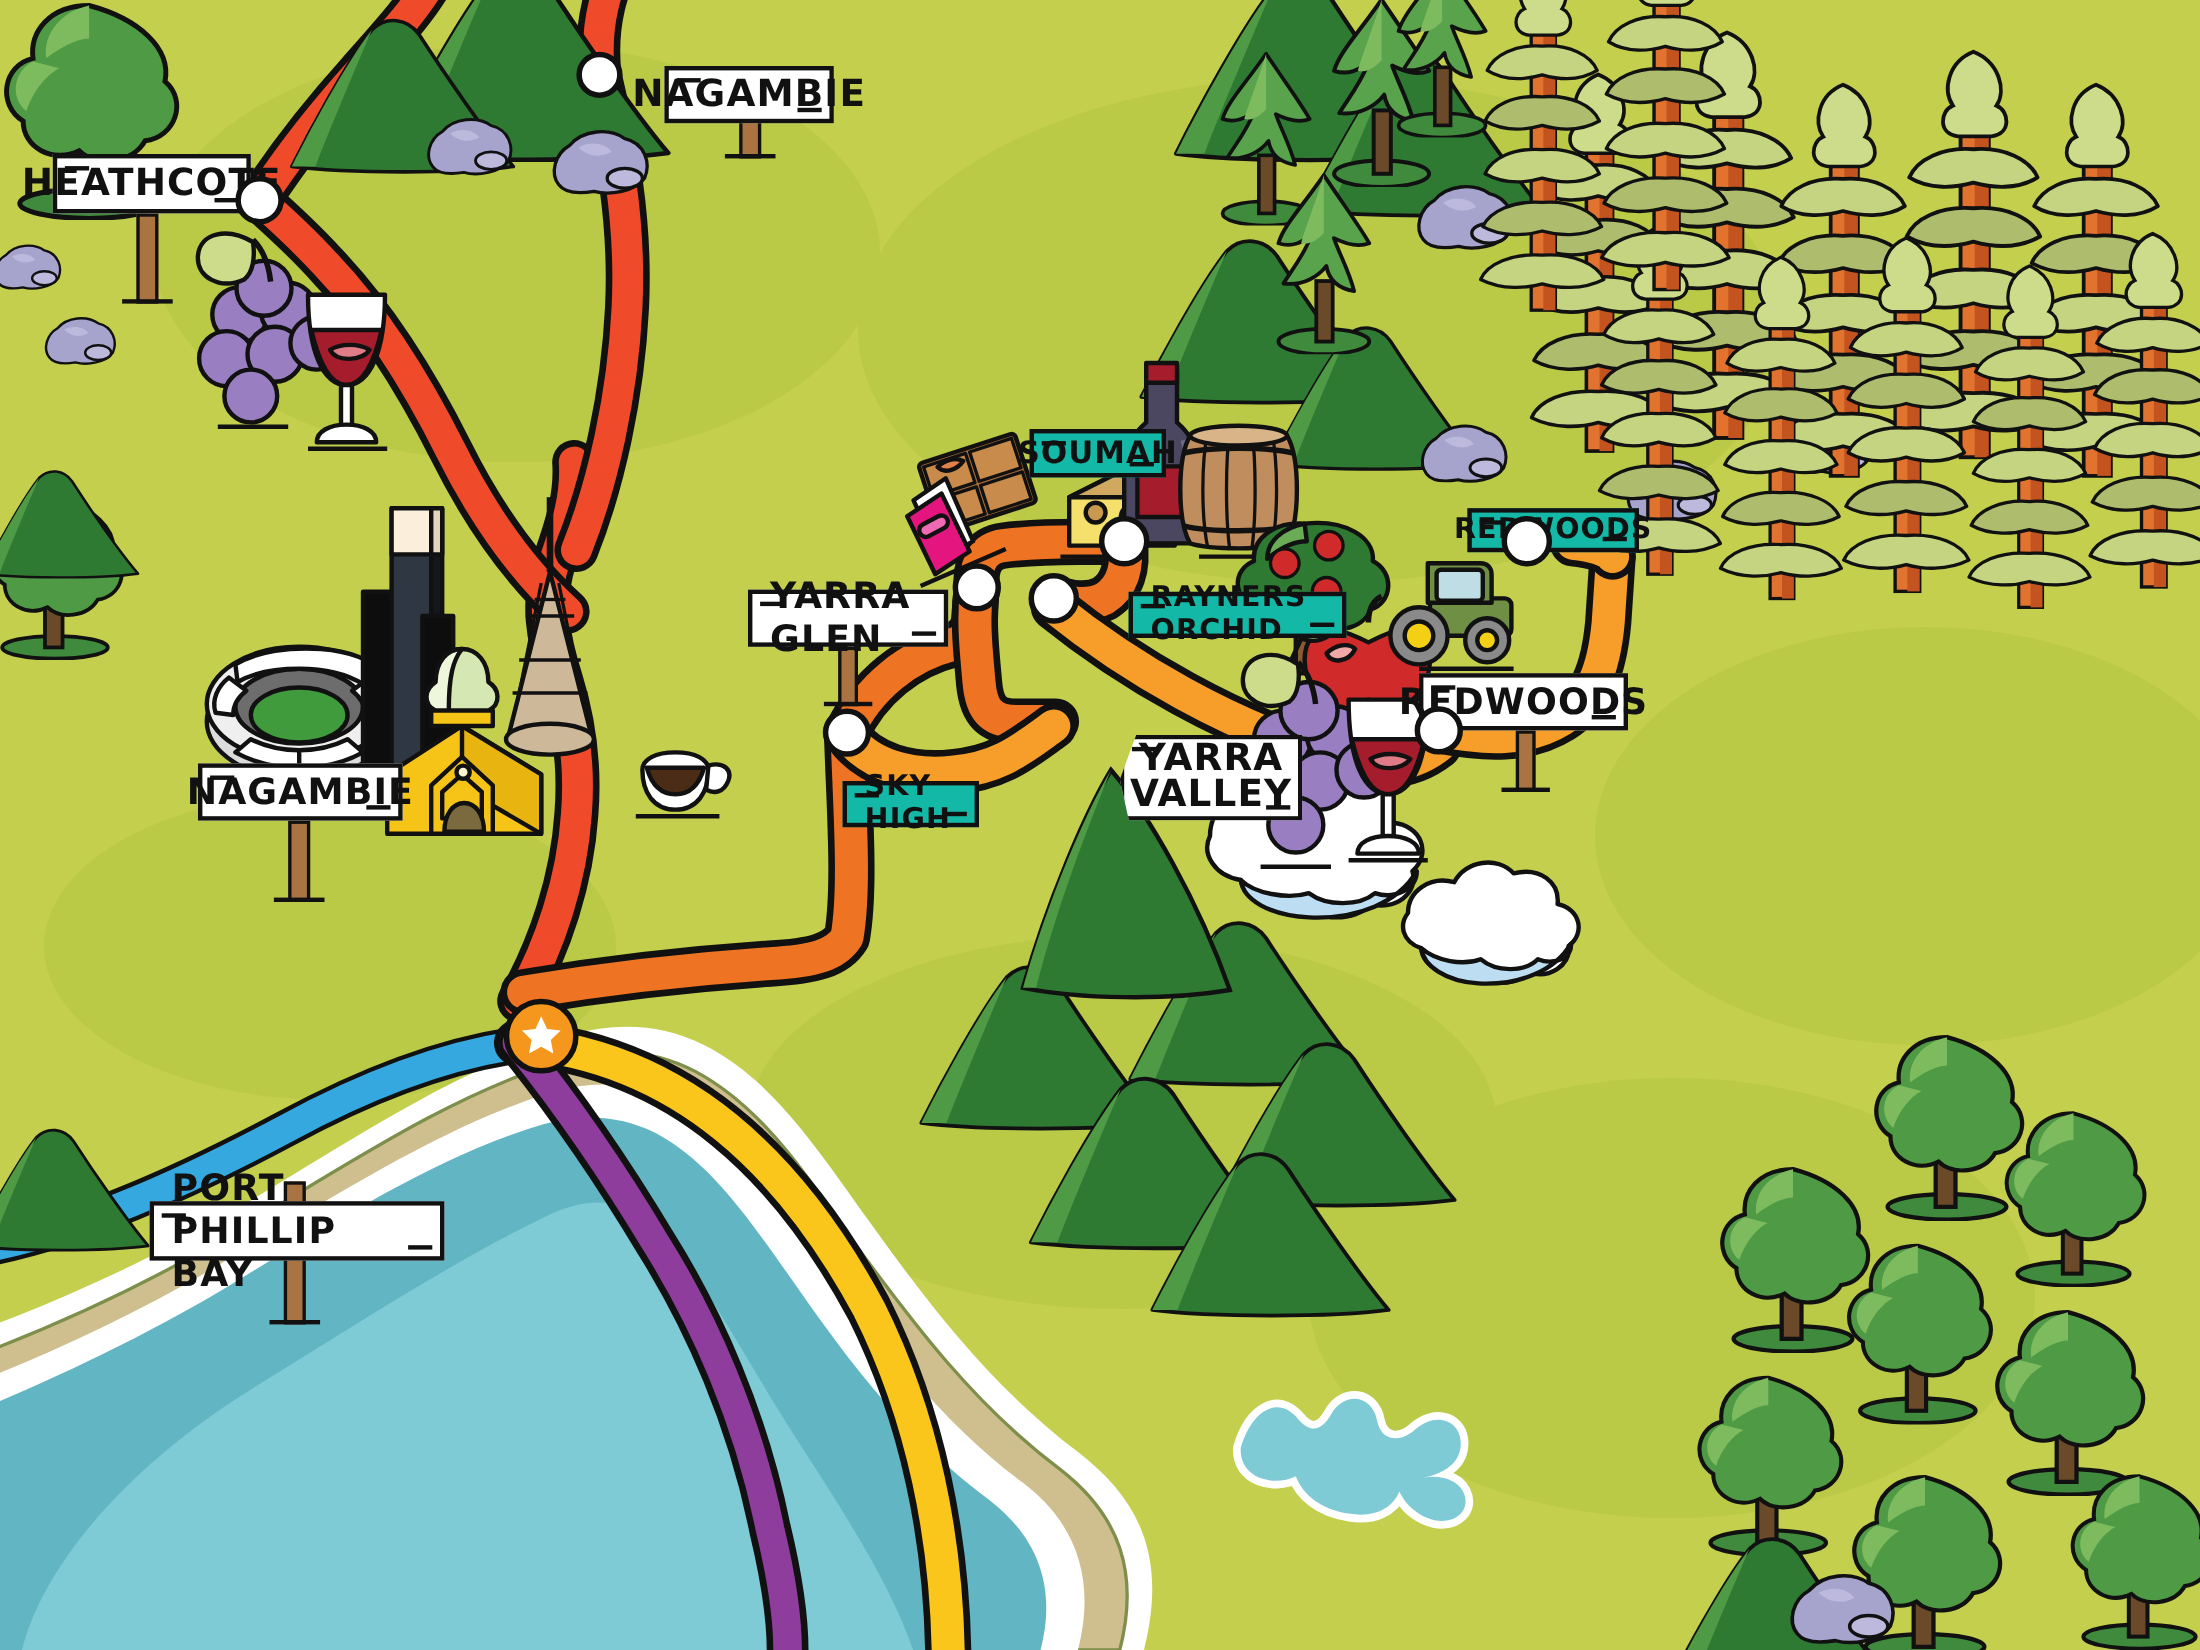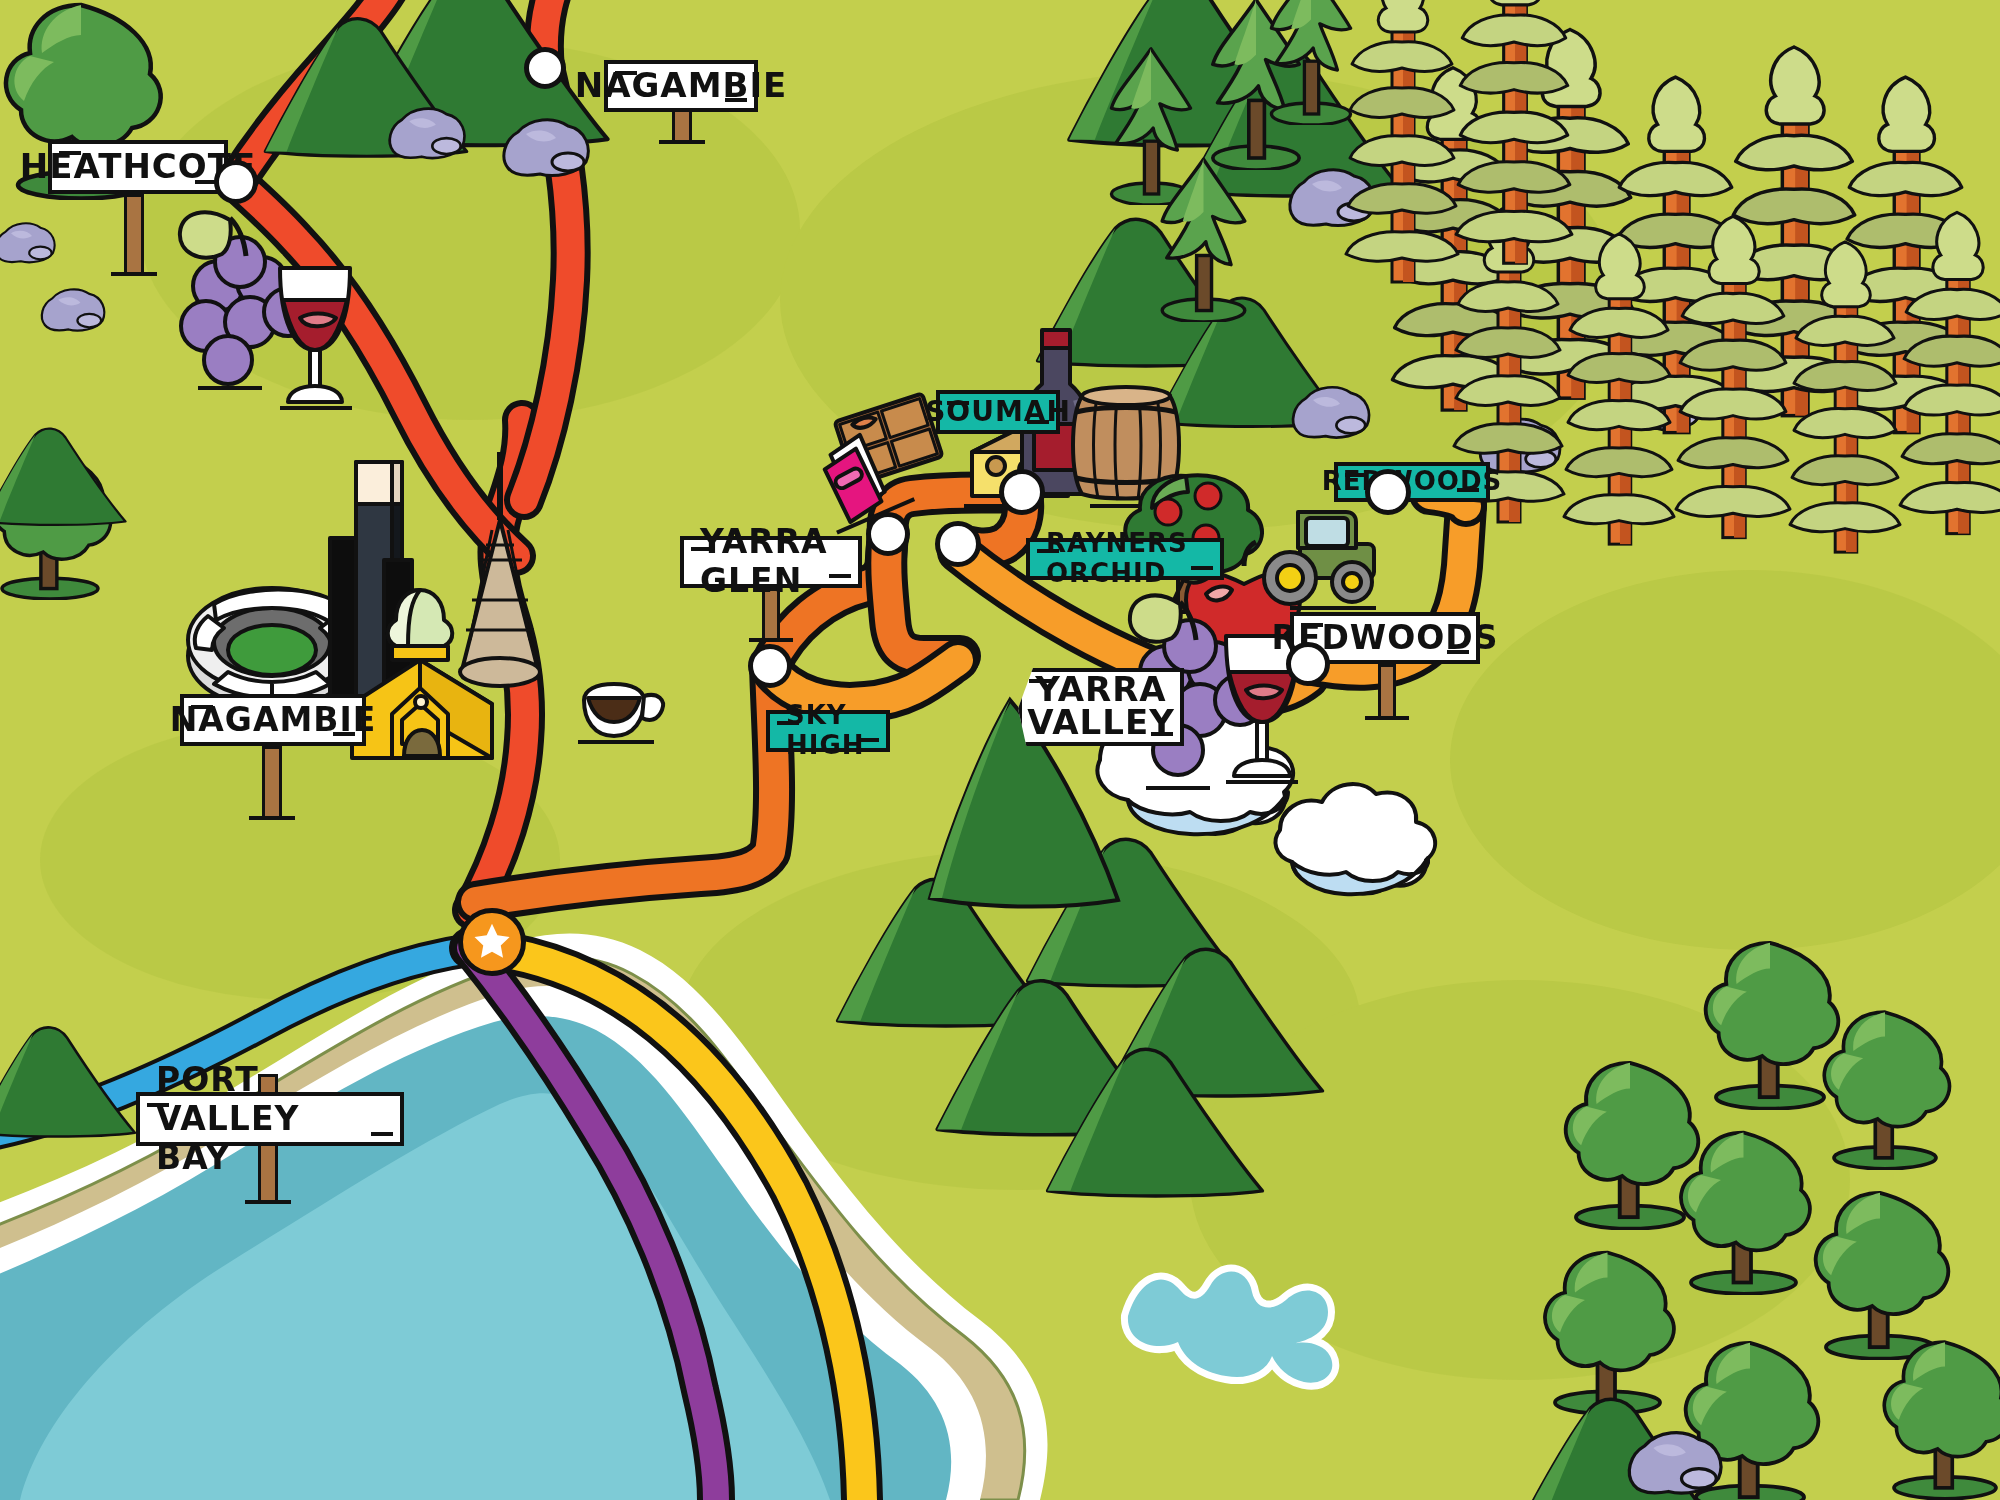--- a/index.html
+++ b/index.html
@@ -551,21 +551,21 @@
       <span class="tick-br"></span>
     </div>
     <div class="sign amber" style="left: 1018px; top: 668px; width: 166px; height: 78px; font-size: 34px; line-height: 0.98; text-align: center; flex-direction: column; clip-path: polygon(9% 0px, 100% 0px, 100% 100%, 5% 100%, 0px 52%);">
       <span class="tick-tl"></span>
       <span style="white-space: pre-line;">YARRA
 VALLEY</span>
       <span class="tick-br"></span>
     </div>
     <div class="sign" style="left: 136px; top: 1092px; width: 268px; height: 54px; font-size: 33px;">
       <span class="tick-tl"></span>
-      <span style="white-space: pre-line;">PORT VALLEY BAY</span>
+      <span style="white-space: pre-line;">PORT PHILLIP BAY</span>
       <span class="tick-br"></span>
     </div>
     <div class="node" style="left: 524px; top: 47px; width: 42px; height: 42px;"></div>
     <div class="node" style="left: 214px; top: 160px; width: 44px; height: 44px;"></div>
     <div class="node" style="left: 999px; top: 469px; width: 46px; height: 46px;"></div>
     <div class="node" style="left: 866px; top: 512px; width: 44px; height: 44px;"></div>
     <div class="node" style="left: 935px; top: 521px; width: 46px; height: 46px;"></div>
     <div class="node" style="left: 748px; top: 644px; width: 44px; height: 44px;"></div>
     <div class="node" style="left: 1365px; top: 469px; width: 46px; height: 46px;"></div>
     <div class="node" style="left: 1286px; top: 642px; width: 44px; height: 44px;"></div>

